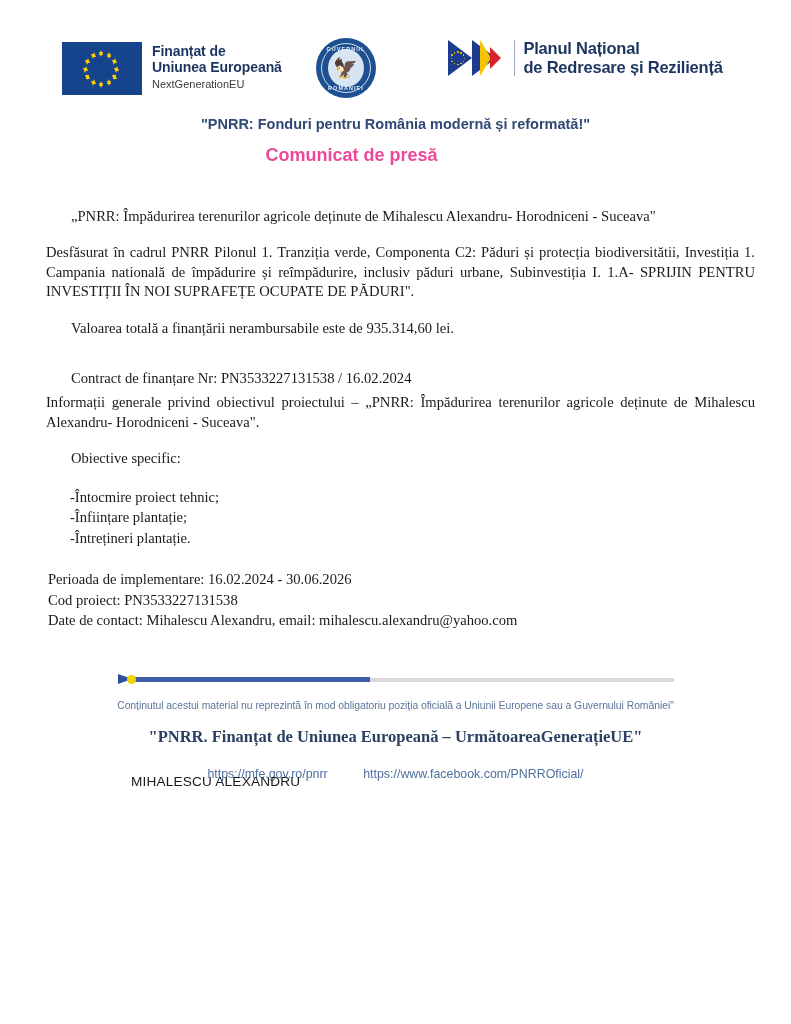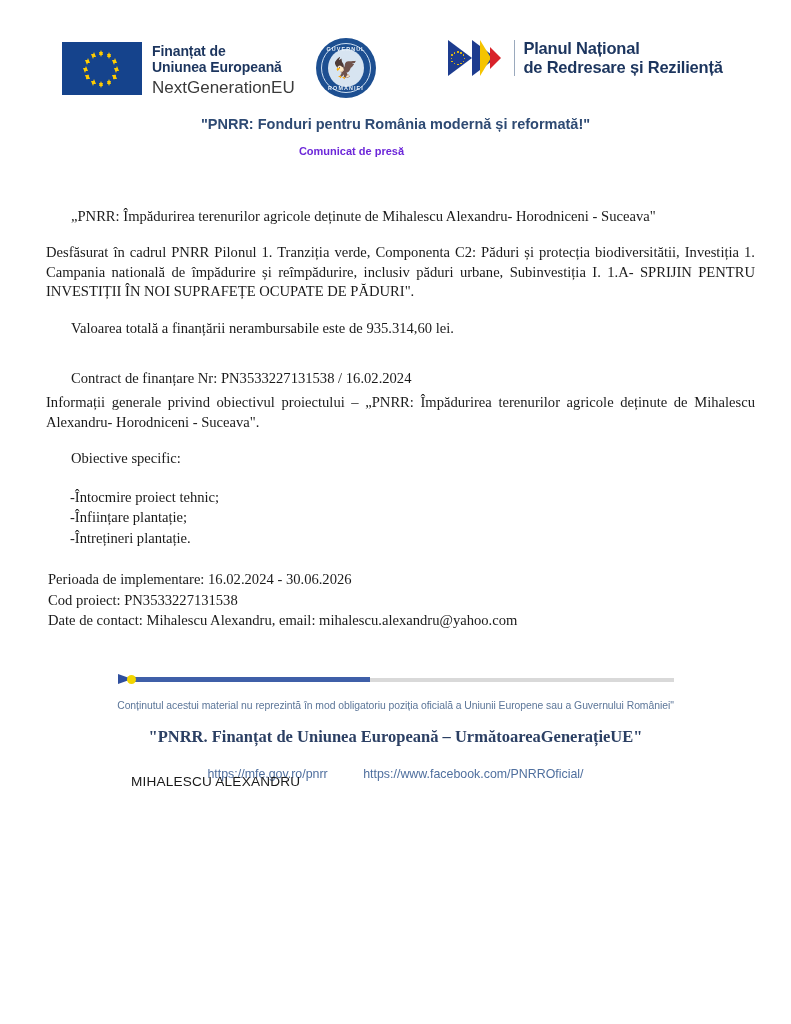--- a/index.html
+++ b/index.html
@@ -67,21 +67,21 @@
   .eu-text .l1, .eu-text .l2 {
     font-family: "Liberation Sans", sans-serif;
     font-weight: bold;
     font-size: 14px;
     color: #1c355e;
     white-space: nowrap;
     letter-spacing: -0.1px;
   }
   .eu-text .l3 {
     font-family: "Liberation Sans", sans-serif;
-    font-size: 17px;
+    font-size: 11px;
     color: #3b3b3b;
     margin-top: 3px;
     white-space: nowrap;
   }
 
   
   .gov-seal {
     position: absolute;
     left: 316px;
     top: 2px;
@@ -226,22 +226,22 @@
     color: #2e4a73;
   }
   .doc-subtitle {
     position: absolute;
     top: 145px;
     left: 0;
     width: 703px;
     text-align: center;
     font-family: "Liberation Sans", sans-serif;
     font-weight: bold;
-    font-size: 11px;
-    color: #6d28d9;
+    font-size: 18px;
+    color: #ec4899;
   }
 
   
   .body-wrap {
     position: absolute;
     top: 207px;
     left: 46px;
     width: 709px;
   }
   .para {

